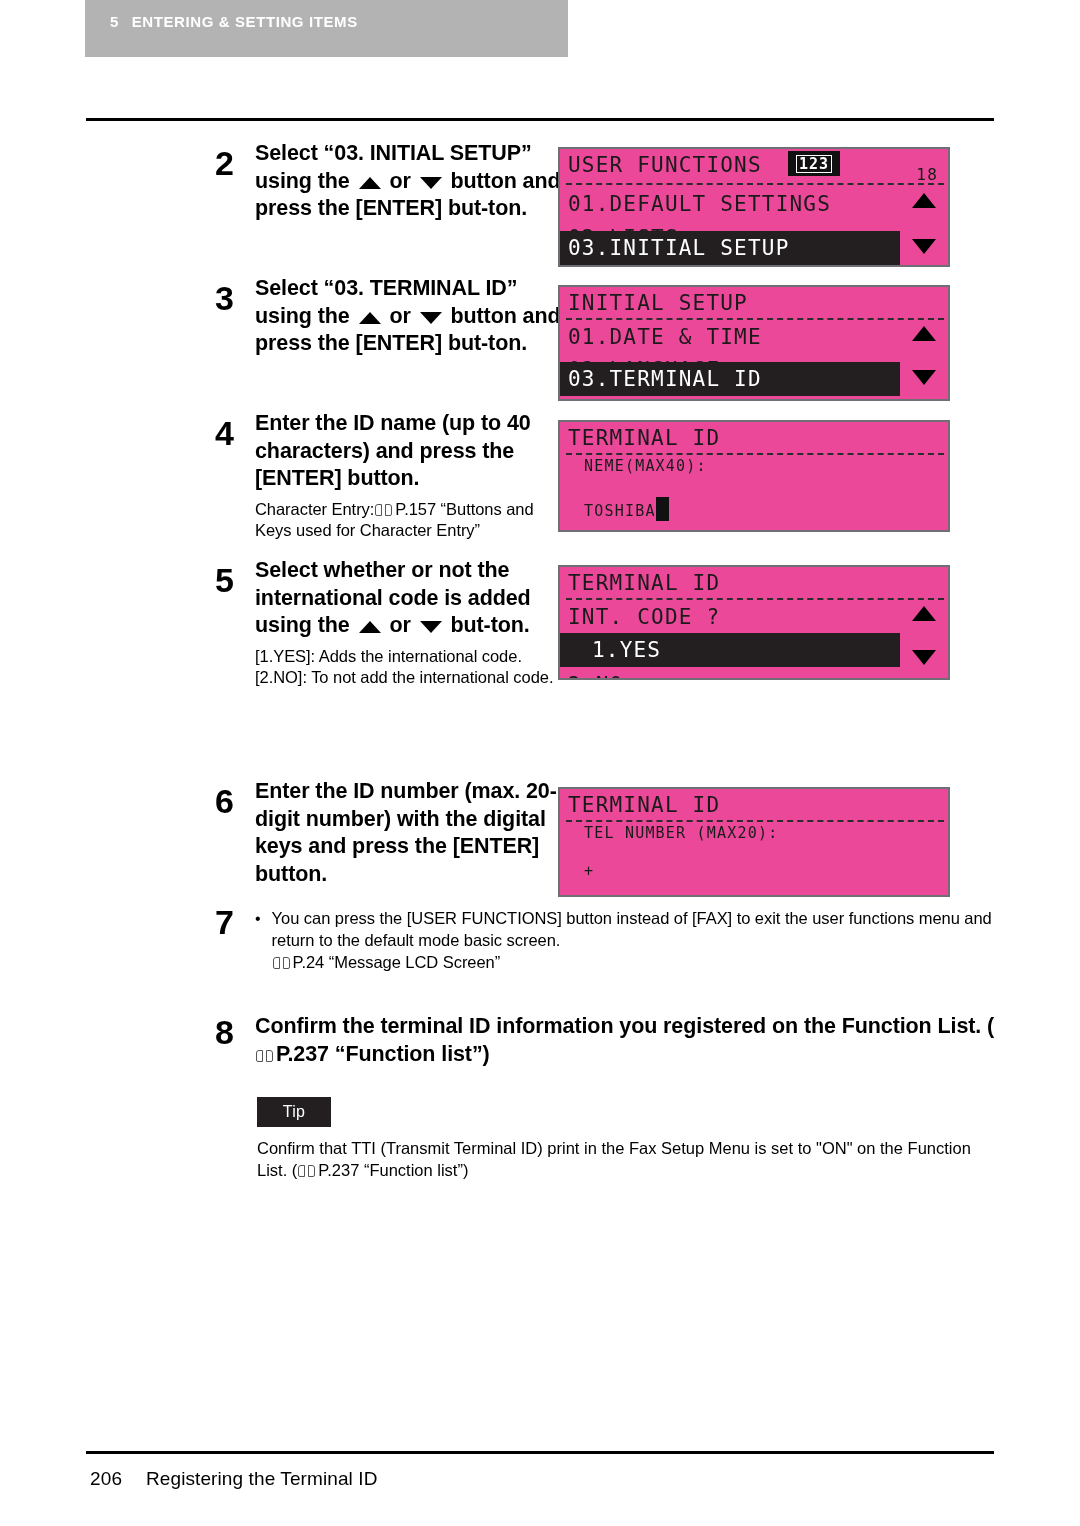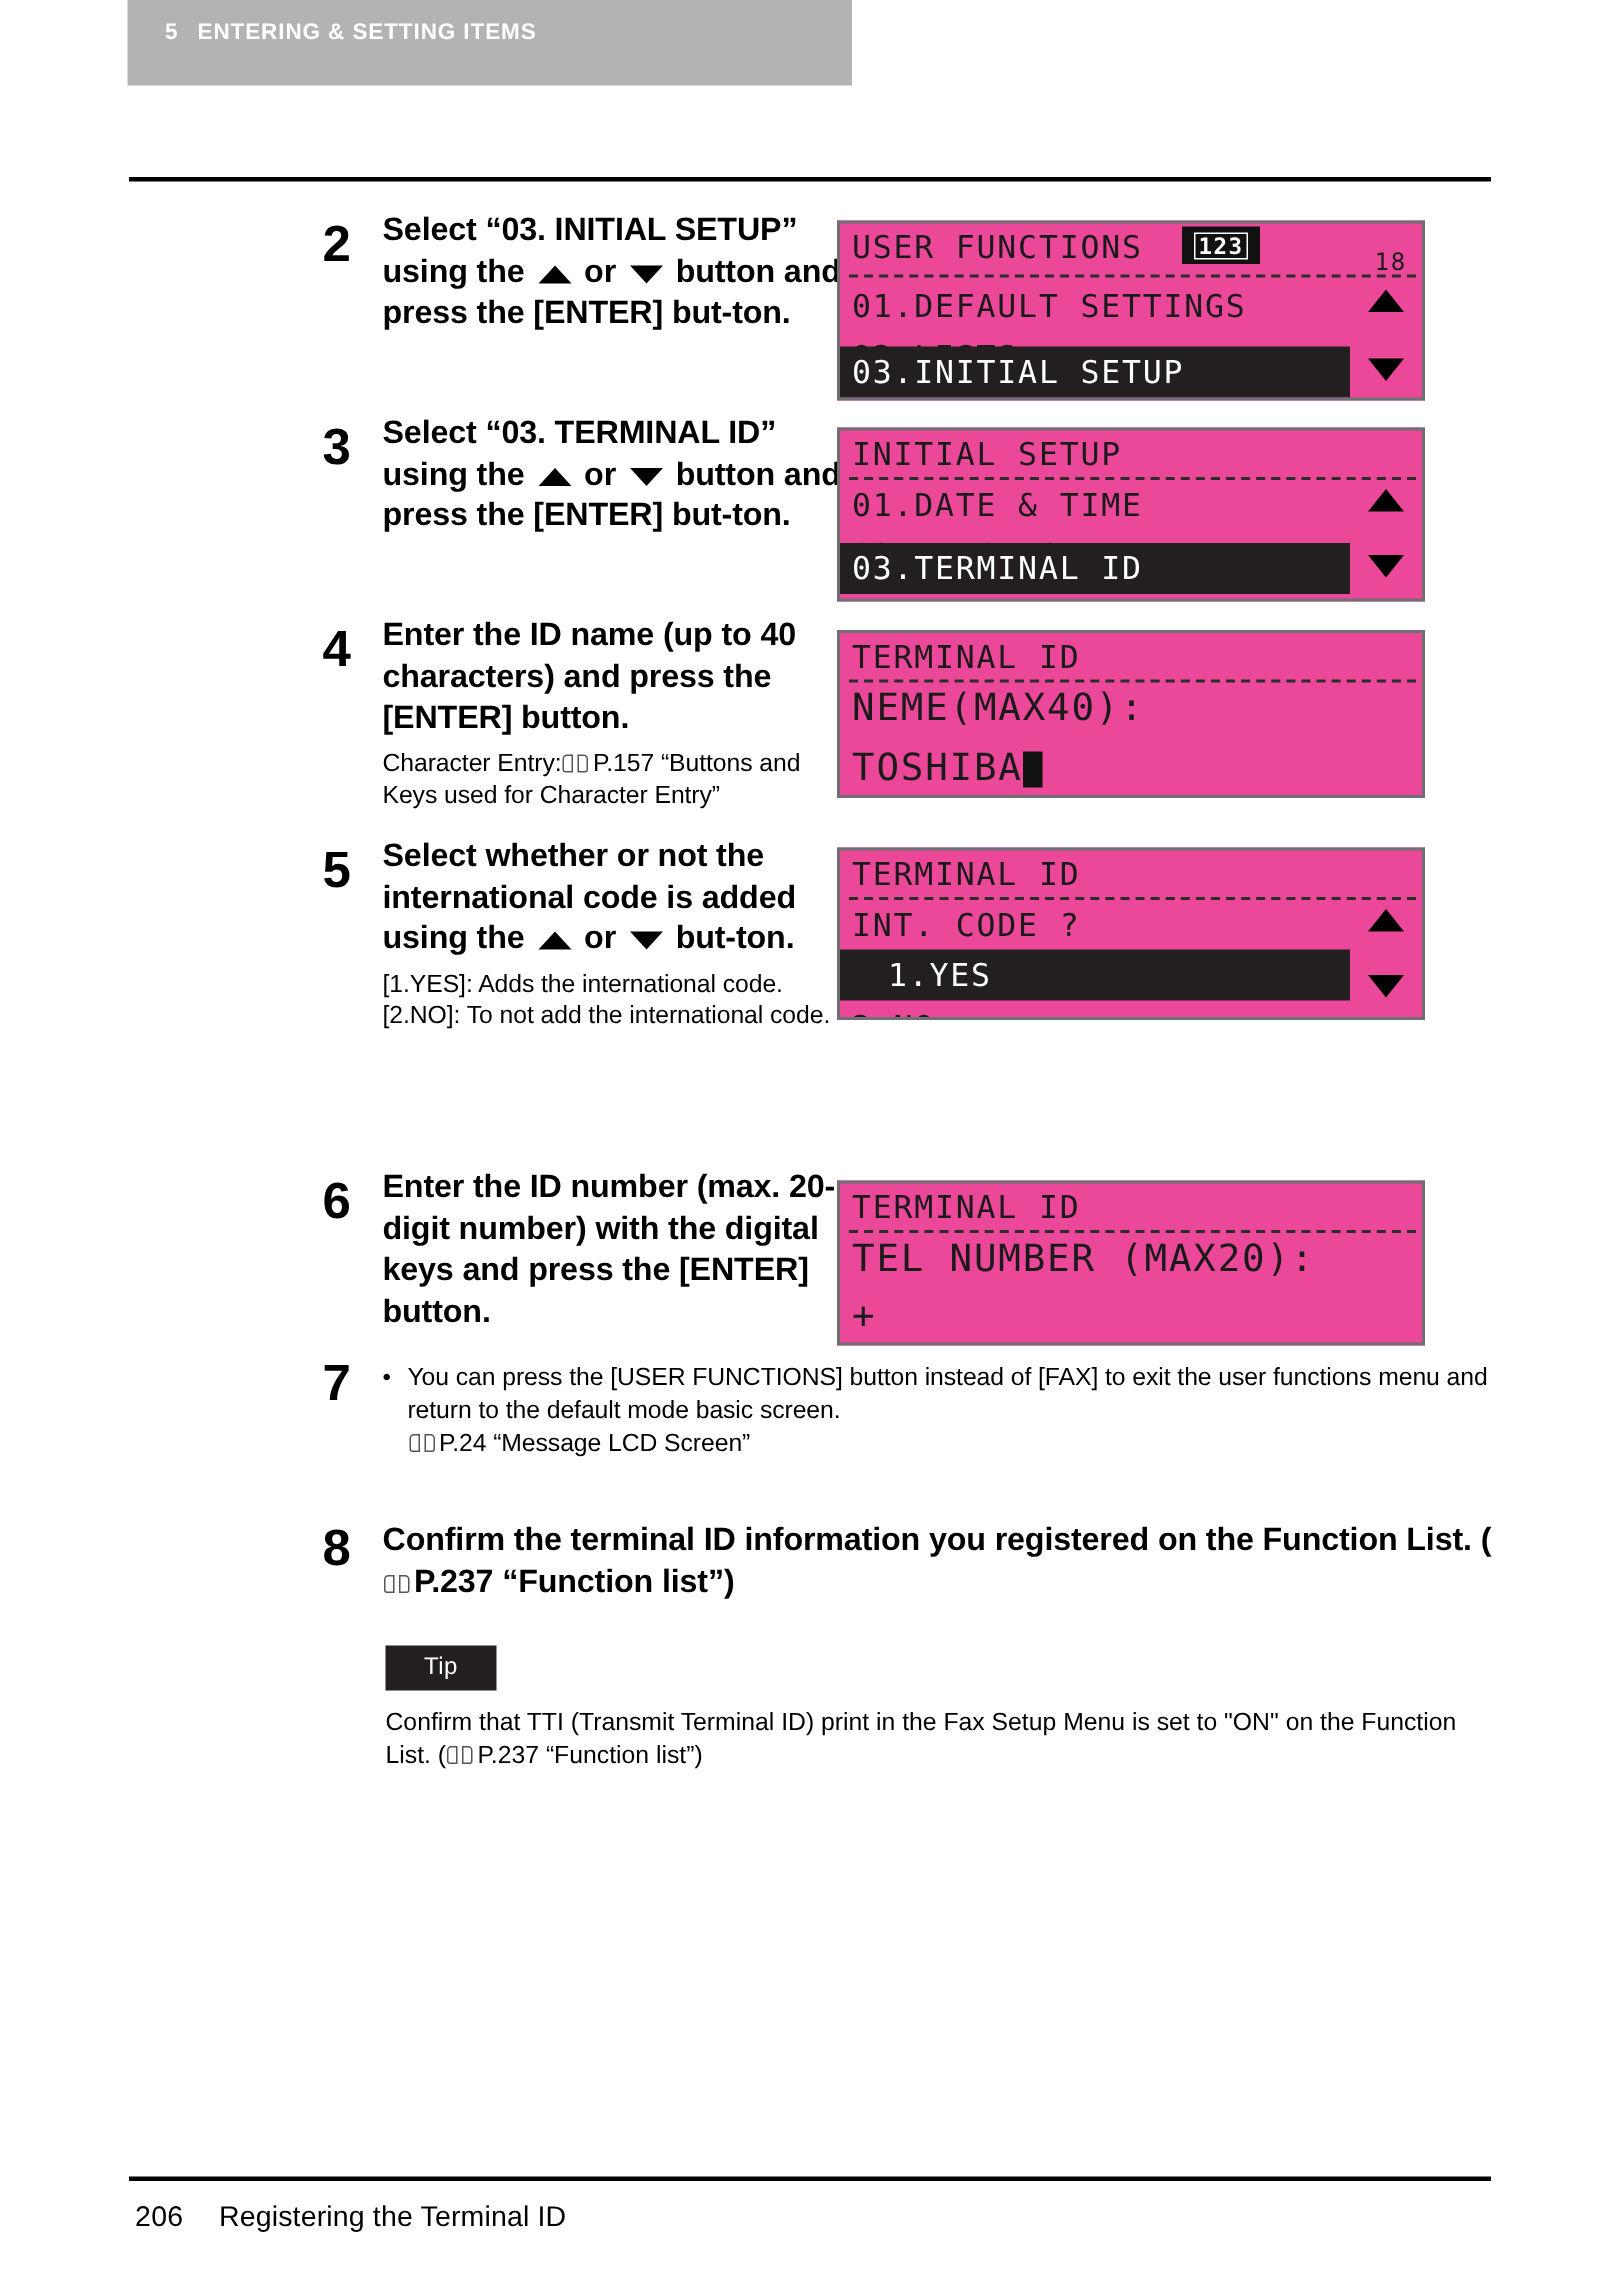--- a/index.html
+++ b/index.html
@@ -240,22 +240,22 @@
     border-right: 12px solid transparent;
     border-bottom: 15px solid #000;
   }
   .lcd-arrow.down {
     border-left: 12px solid transparent;
     border-right: 12px solid transparent;
     border-top: 15px solid #000;
   }
   .lcd-text-line {
     position: absolute;
-    left: 8px;
-    font-size: 25px;
+    left: 24px;
+    font-size: 15px;
     letter-spacing: 1.2px;
     color: #1a1a1a;
     white-space: nowrap;
   }
   .lcd-cursor {
     display: inline-block;
     width: 13px;
     height: 24px;
     background: #111111;
     vertical-align: -5px;

